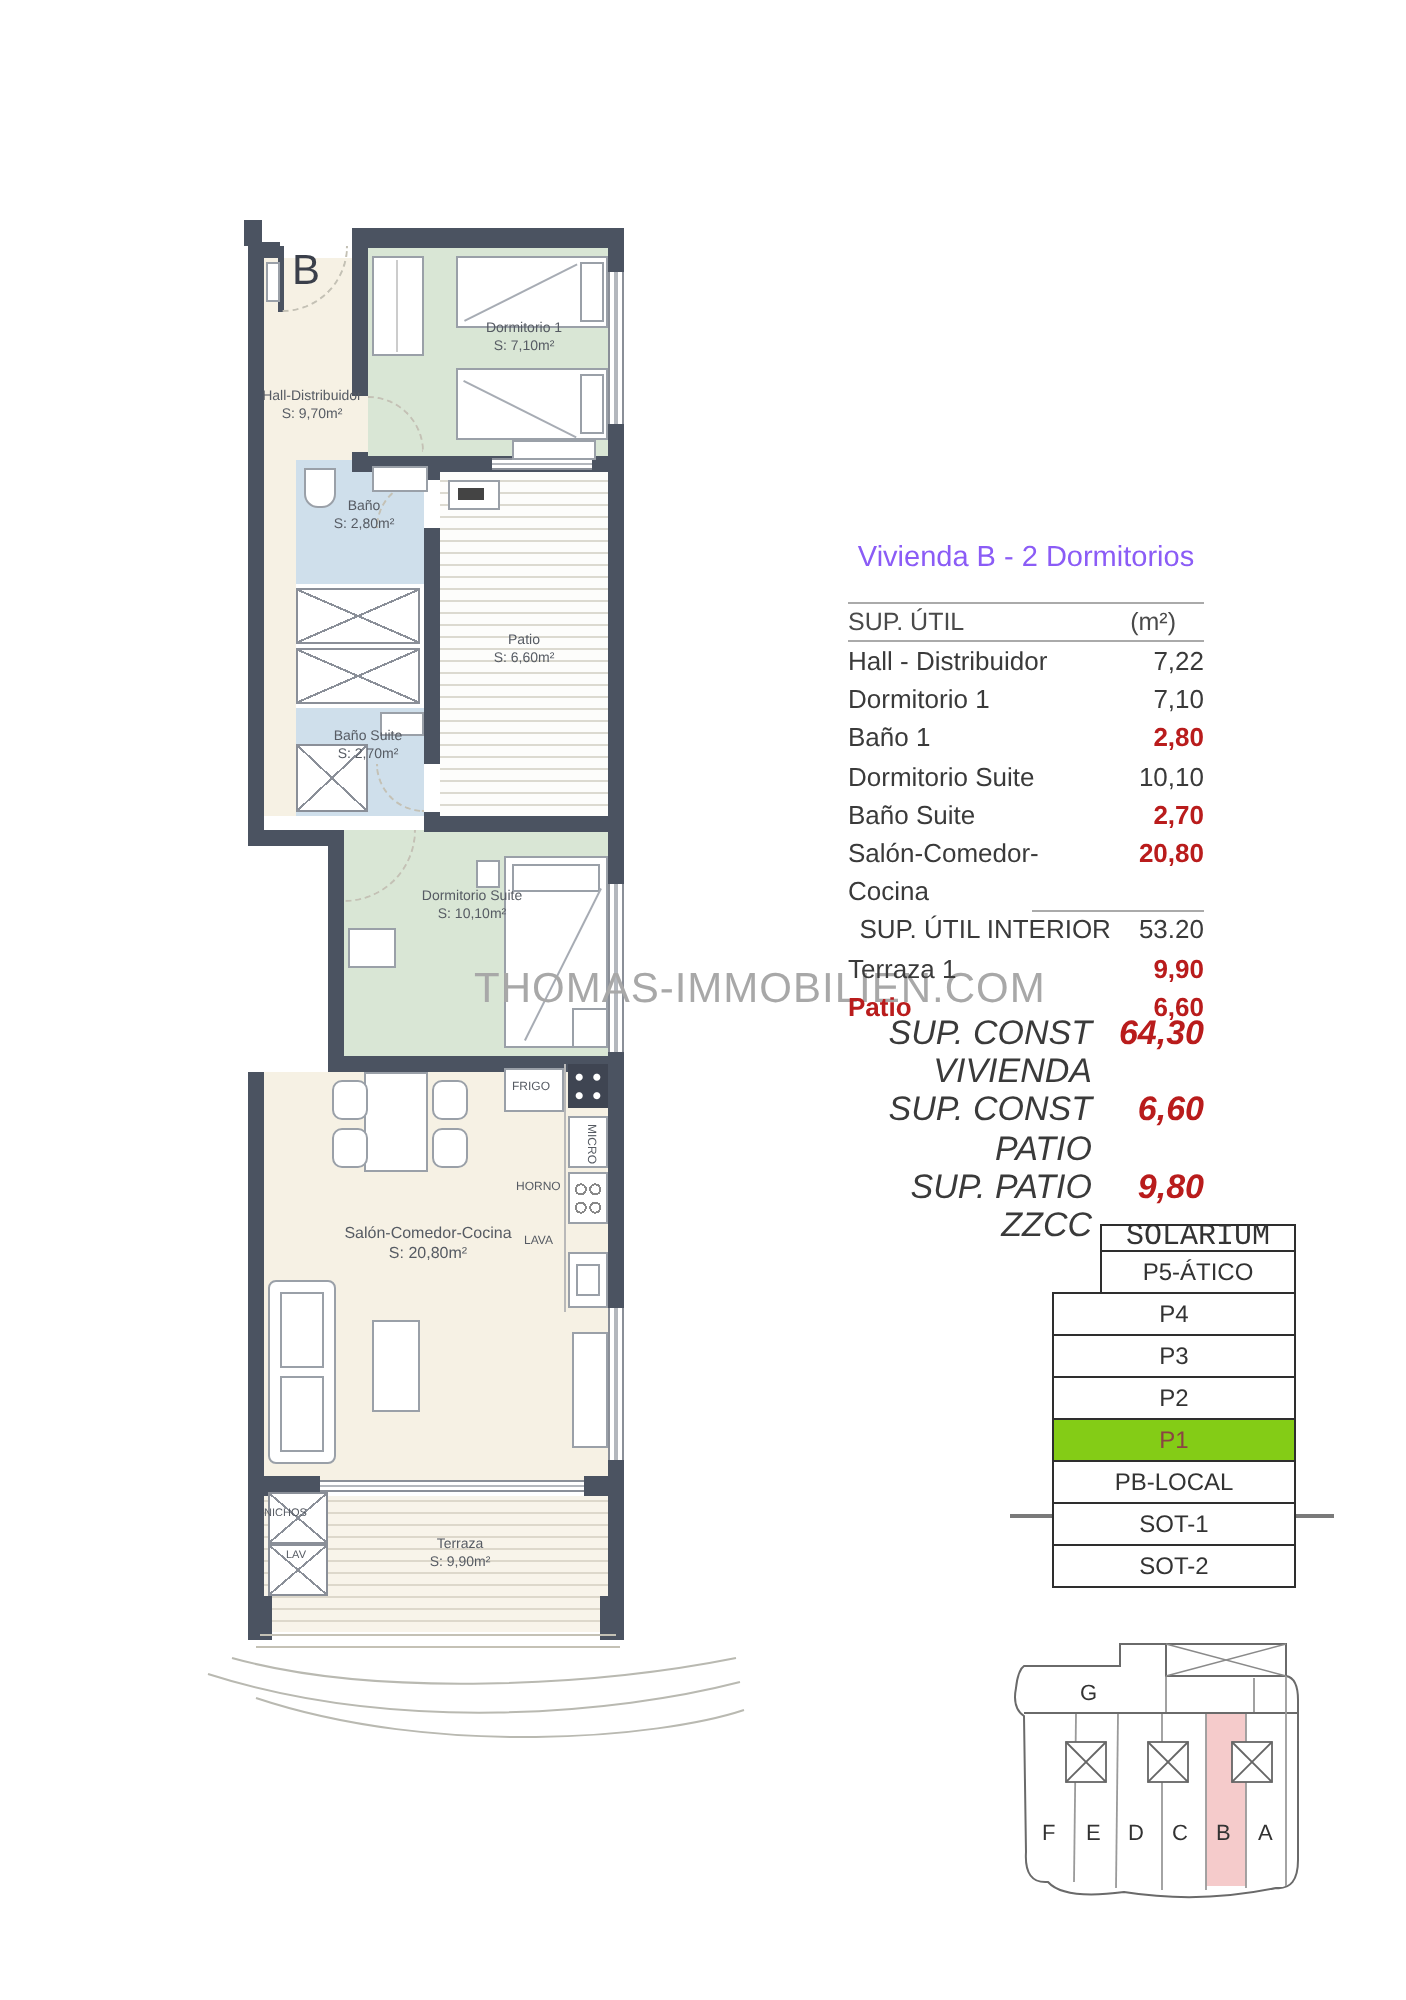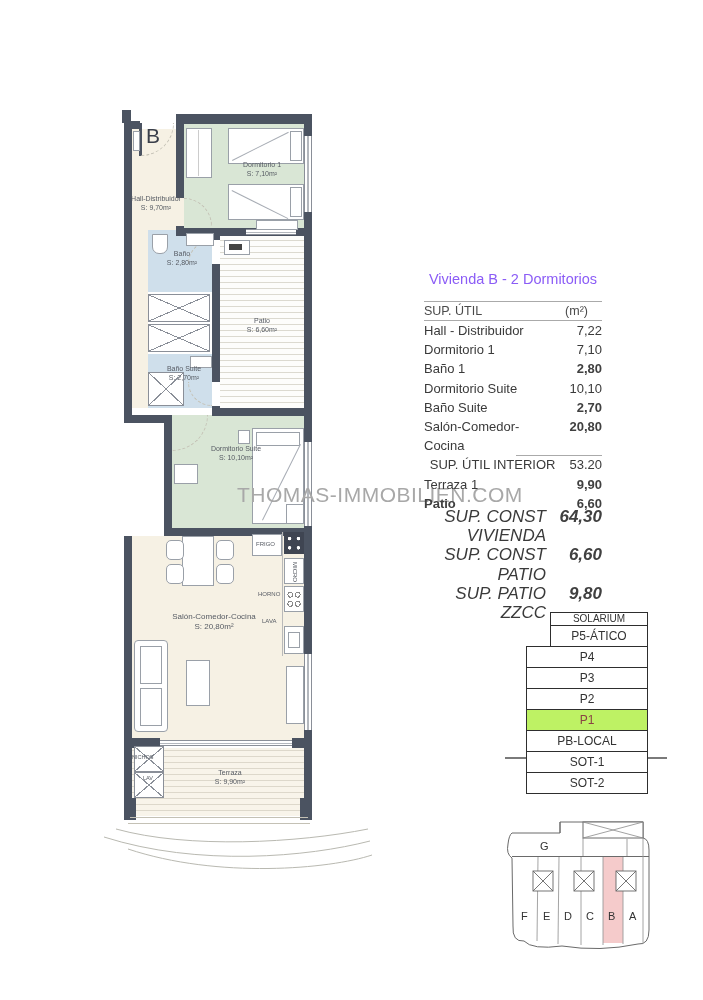--- a/index.html
+++ b/index.html
@@ -33,35 +33,35 @@
   .unitB{position:absolute;font-size:21px;color:#3a3f4a;}
   .wm{position:absolute;font-size:21px;letter-spacing:.5px;color:#a8a8a8;white-space:nowrap;}
   
   .summary{position:absolute;left:424px;top:271px;width:178px;font-size:13px;color:#3a3a3a;}
   .sum-title{font-weight:normal;font-size:14.5px;color:#8b5cf6;margin-bottom:14px;white-space:nowrap;text-align:center;}
   .hdr{display:flex;justify-content:space-between;border-top:1px solid #aaa;border-bottom:1px solid #aaa;
        line-height:16px;padding:1px 0;font-size:12.5px;color:#4a4a4a;}
   .hdr .u{padding-right:14px;}
   .row{display:flex;justify-content:space-between;line-height:19.2px;}
   .row .v{width:46px;text-align:right;}
-  .b{font-weight:bold;color:#404040;}
+  .b{font-weight:bold;color:#b91c1c;}
   .r-int{display:flex;justify-content:flex-end;gap:14px;line-height:19.2px;position:relative;}
   .r-int::before{content:"";position:absolute;top:0;right:0;width:86px;height:1px;background:#aaa;}
   .const{position:absolute;left:420px;top:507px;width:182px;font-size:17px;color:#3a3a3a;font-style:italic;}
   .crow{display:flex;line-height:19.2px;}
   .crow .l{flex:1;text-align:right;padding-right:10px;}
   .crow .v{width:46px;text-align:right;}
   .crow.total{border-top:1px solid #999;}
   
   .stack{position:absolute;left:526px;top:612px;width:122px;font-size:12px;color:#333;}
   .lvl{box-sizing:border-box;border:1px solid #2e2e2e;height:22px;line-height:20px;
        text-align:center;margin-top:-1px;background:#fff;}
   .lvl.narrow{margin-left:24px;}
-  .lvl.first{height:14px;line-height:12px;font-size:10px;margin-top:0;}
-  .lvl.pink{background:#bef264;color:#8a4444;}
+  .lvl.first{height:14px;line-height:12px;font-size:15px;margin-top:0;font-family:Liberation Mono, monospace;}
+  .lvl.pink{background:#84cc16;color:#8a4444;}
   .groundline{position:absolute;left:505px;top:757px;width:162px;height:1.5px;background:#7a7a7a;}
 </style>
 </head>
 <body>
 
 <div class="page">
 
   <div class="floor cream" style="left:132px;top:129px;width:44px;height:101px"></div>
   <div class="floor cream" style="left:132px;top:230px;width:16px;height:178px"></div>
   <div class="floor green" style="left:184px;top:124px;width:120px;height:104px"></div>

